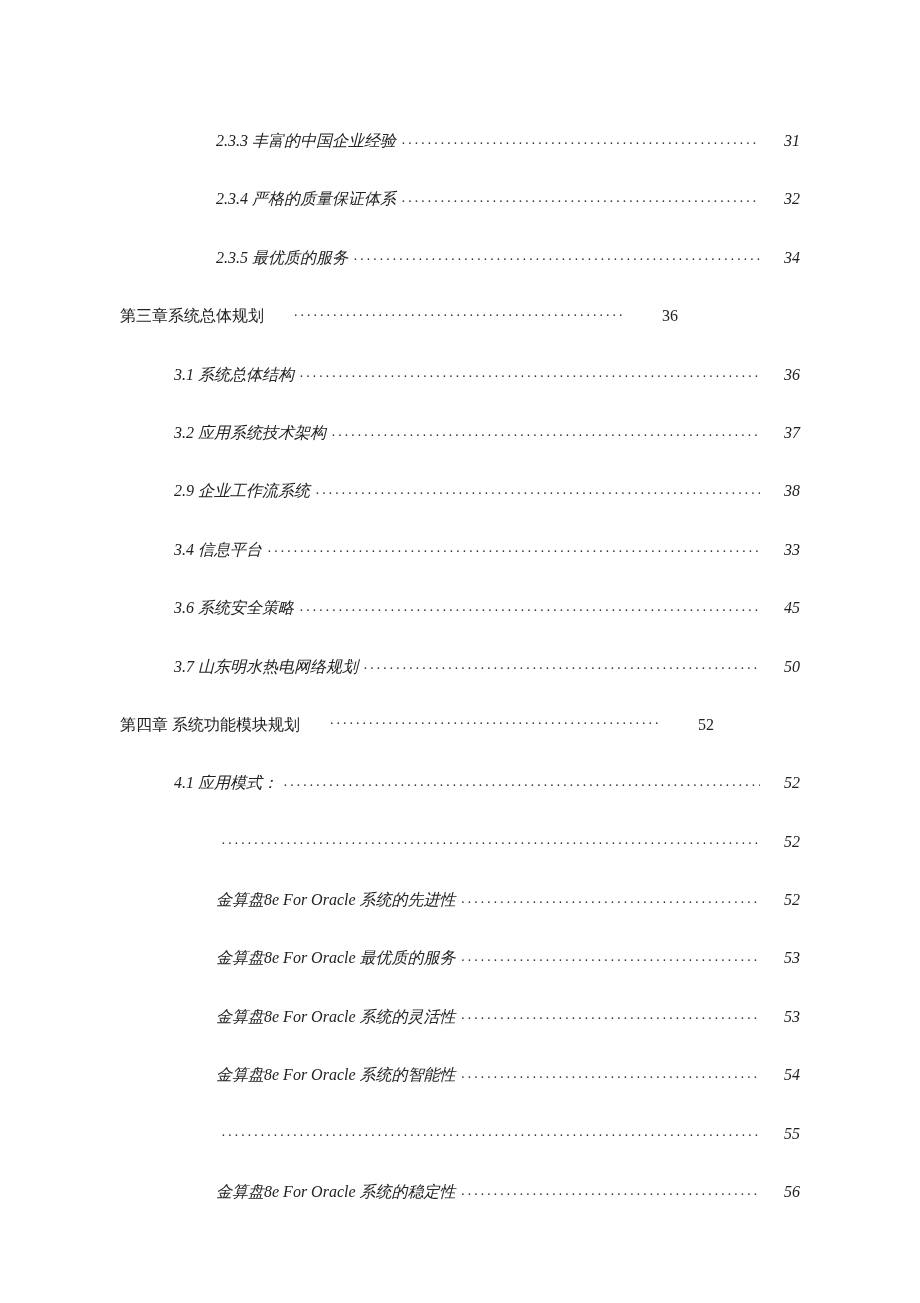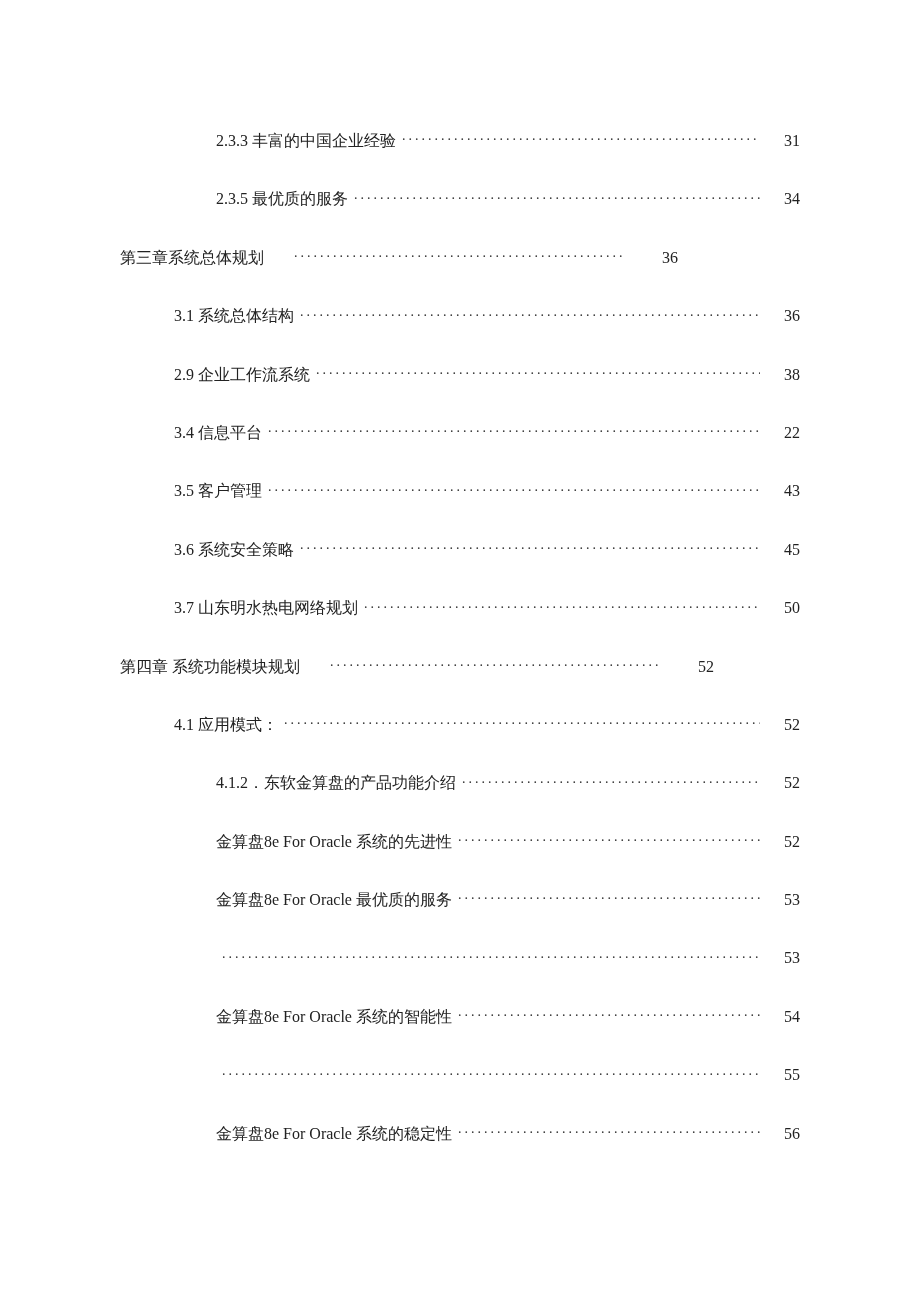--- a/index.html
+++ b/index.html
@@ -12,24 +12,25 @@
     width: 920px;
     min-height: 1303px;
     box-sizing: border-box;
     padding: 130px 120px 120px 120px;
     font-family: "SimSun", "宋体", serif;
     font-size: 16px;
     color: #222;
   }
   .toc-row {
     display: flex;
-    align-items: flex-start;
+    align-items: center;
     white-space: nowrap;
     margin-bottom: 36px;
     line-height: 1.4;
+    font-style: italic;
   }
   .toc-label {
     flex: 0 0 auto;
     
   }
   .toc-dots {
     flex: 1 1 auto;
     overflow: hidden;
     position: relative;
     height: 1em;
@@ -82,48 +83,53 @@
 <body>
 
 <div class="page">
   <div id="toc-container">
       <div class="toc-row indent-2">
         <span class="toc-label">2.3.3 丰富的中国企业经验</span>
         <span class="toc-dots"></span>
         <span class="toc-page">31</span>
       </div>
       <div class="toc-row indent-2">
+        <span class="toc-label">2.3.4 严格的质量保证体系</span>
+        <span class="toc-dots"></span>
+        <span class="toc-page">32</span>
+      </div>
+      <div class="toc-row indent-2">
         <span class="toc-label">2.3.5 最优质的服务</span>
         <span class="toc-dots"></span>
         <span class="toc-page">34</span>
       </div>
       <div class="chapter-row indent-0">
         <span class="toc-label">第三章系统总体规划</span>
         <span class="toc-dots"></span>
         <span class="toc-page">36</span>
       </div>
       <div class="toc-row indent-1">
         <span class="toc-label">3.1 系统总体结构</span>
         <span class="toc-dots"></span>
         <span class="toc-page">36</span>
       </div>
       <div class="toc-row indent-1">
+        <span class="toc-label">3.2 应用系统技术架构</span>
+        <span class="toc-dots"></span>
+        <span class="toc-page">37</span>
+      </div>
+      <div class="toc-row indent-1">
         <span class="toc-label">2.9 企业工作流系统</span>
         <span class="toc-dots"></span>
         <span class="toc-page">38</span>
       </div>
       <div class="toc-row indent-1">
         <span class="toc-label">3.4 信息平台</span>
         <span class="toc-dots"></span>
-        <span class="toc-page">22</span>
-      </div>
-      <div class="toc-row indent-1">
-        <span class="toc-label">3.5 客户管理</span>
-        <span class="toc-dots"></span>
-        <span class="toc-page">43</span>
+        <span class="toc-page">33</span>
       </div>
       <div class="toc-row indent-1">
         <span class="toc-label">3.6 系统安全策略</span>
         <span class="toc-dots"></span>
         <span class="toc-page">45</span>
       </div>
       <div class="toc-row indent-1">
         <span class="toc-label">3.7 山东明水热电网络规划</span>
         <span class="toc-dots"></span>
         <span class="toc-page">50</span>
@@ -132,35 +138,35 @@
         <span class="toc-label">第四章 系统功能模块规划</span>
         <span class="toc-dots"></span>
         <span class="toc-page">52</span>
       </div>
       <div class="toc-row indent-1">
         <span class="toc-label">4.1 应用模式：</span>
         <span class="toc-dots"></span>
         <span class="toc-page">52</span>
       </div>
       <div class="toc-row indent-2">
-        <span class="toc-label">4.1.2．东软金算盘的产品功能介绍</span>
         <span class="toc-dots"></span>
         <span class="toc-page">52</span>
       </div>
       <div class="toc-row indent-2">
         <span class="toc-label">金算盘8e For Oracle   系统的先进性</span>
         <span class="toc-dots"></span>
         <span class="toc-page">52</span>
       </div>
       <div class="toc-row indent-2">
         <span class="toc-label">金算盘8e For Oracle 最优质的服务</span>
         <span class="toc-dots"></span>
         <span class="toc-page">53</span>
       </div>
       <div class="toc-row indent-2">
+        <span class="toc-label">金算盘8e For Oracle   系统的灵活性</span>
         <span class="toc-dots"></span>
         <span class="toc-page">53</span>
       </div>
       <div class="toc-row indent-2">
         <span class="toc-label">金算盘8e For Oracle   系统的智能性</span>
         <span class="toc-dots"></span>
         <span class="toc-page">54</span>
       </div>
       <div class="toc-row indent-2">
         <span class="toc-dots"></span>

